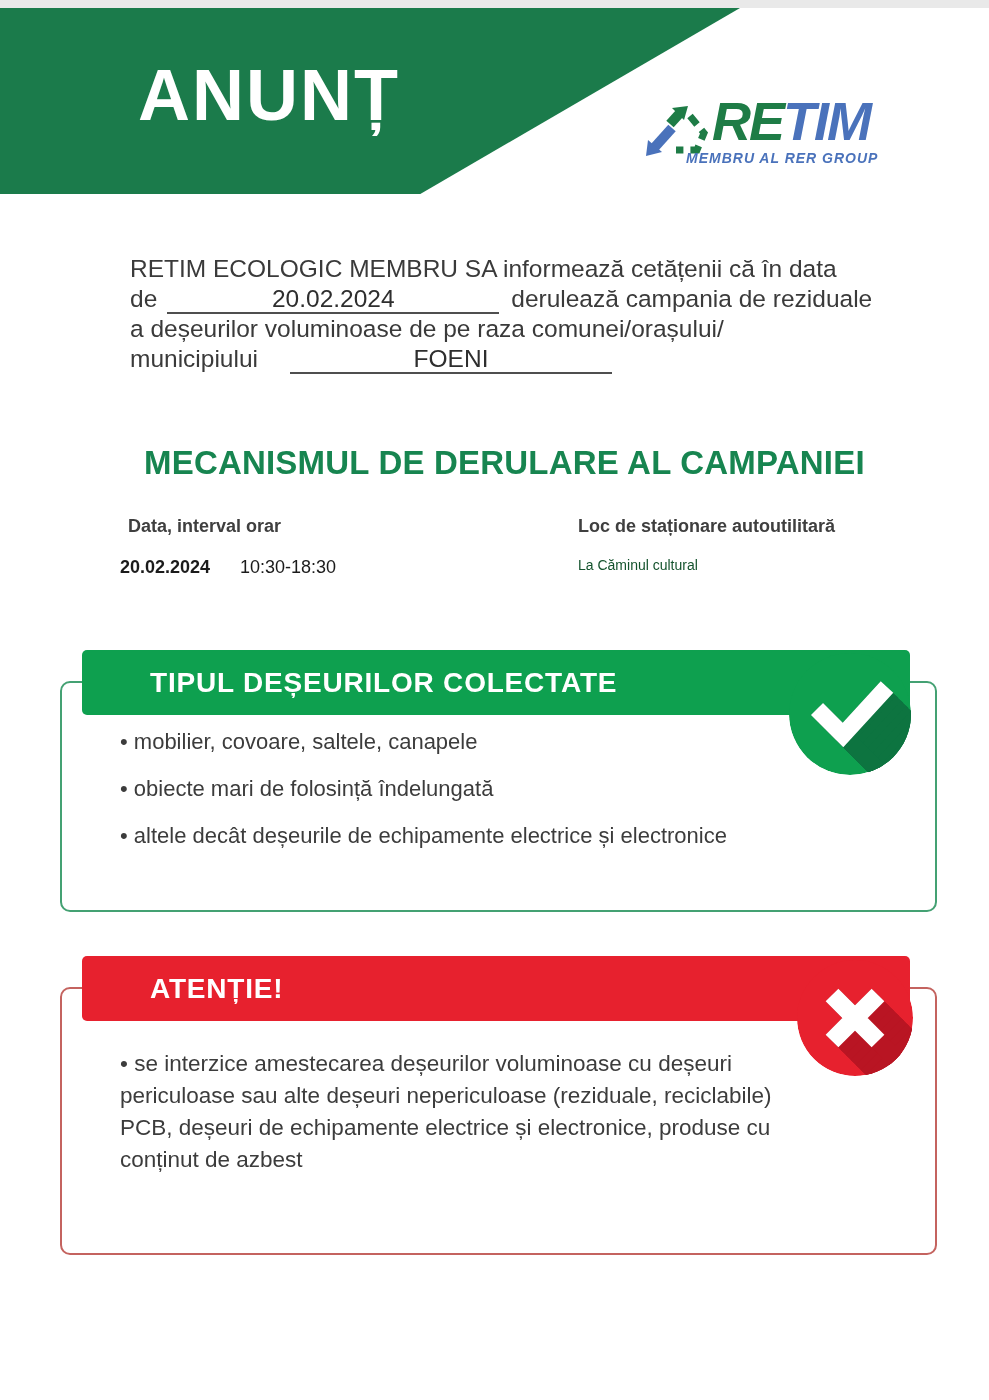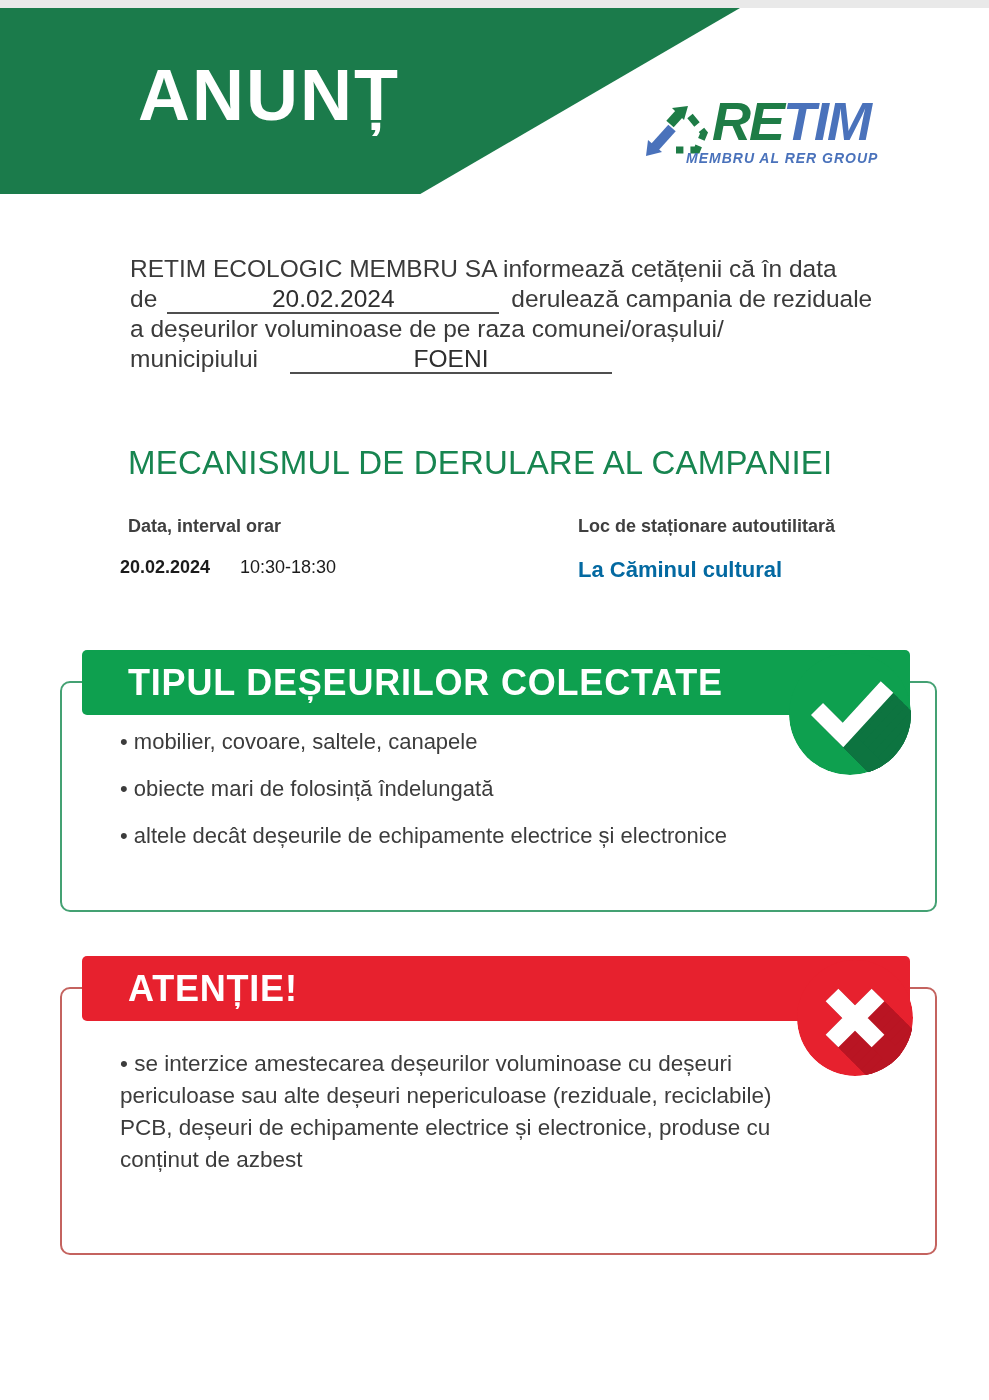--- a/index.html
+++ b/index.html
@@ -43,47 +43,47 @@
   .blank {
     display:inline-block; text-align:center; vertical-align:bottom;
     height:27px; line-height:27px;
     border-bottom:2px solid #4f4f4f; color:#2e2e2e;
   }
   .blank-date { width:332px; margin-left:10px; margin-right:12px; }
   .blank-loc  { width:322px; margin-left:32px; }
 
   
   .mech-heading {
-    position:absolute; left:128px; top:436px;
-    font-size:33px; font-weight:normal; color:#178550; letter-spacing:0.2px;
+    position:absolute; left:144px; top:436px;
+    font-size:33px; font-weight:bold; color:#178550; letter-spacing:0.2px;
     white-space:nowrap;
   }
   .col-label { position:absolute; top:508px; font-size:18px; font-weight:bold;
                color:#3f3f3f; white-space:nowrap; }
   .col-label-left  { left:128px; }
   .col-label-right { left:578px; }
   .val { position:absolute; top:549px; white-space:nowrap; }
   .val-date     { left:120px; font-size:18px; font-weight:bold; color:#1b1b1b; }
   .val-interval { left:240px; font-size:18px; font-weight:normal; color:#1b1b1b; }
-  .val-location { left:578px; font-size:22px; color:#0369a1;font-weight:bold; }
+  .val-location { left:578px; font-size:14px; color:#14532d; }
 
   
   .outline-box { position:absolute; left:60px; width:873px; border-radius:10px; z-index:1; }
   .outline-green { top:673px; height:227px; border:2px solid #44a173; }
   .outline-red   { top:979px; height:264px; border:2px solid #c4635f; }
 
   .section-banner {
     position:absolute; left:82px; width:828px; height:65px;
     border-radius:5px; z-index:2;
   }
   .banner-green { top:642px; background:#0ea04f; }
   .banner-red   { top:948px; background:#e7212e; }
   .section-title {
-    line-height:65px; padding-left:46px;
-    font-size:36px; font-weight:bold; color:#ffffff; letter-spacing:0.8px;
+    line-height:65px; padding-left:68px;
+    font-size:28px; font-weight:bold; color:#ffffff; letter-spacing:0.8px;
     white-space:nowrap;
   }
 
   .badge { position:absolute; z-index:3; }
   .badge-check { left:789px; top:645px; }
   .badge-x     { left:795px; top:951px; }
 
   
   .bullets-green { position:absolute; left:120px; top:722px; z-index:4;
                    font-size:22px; color:#3c3c3c; }

